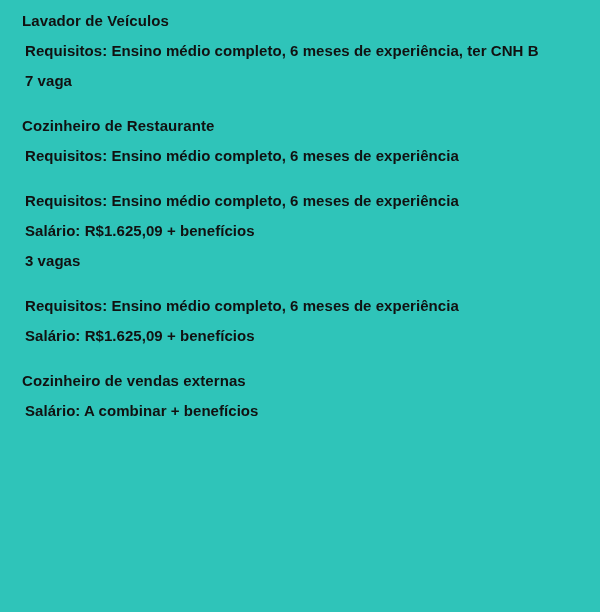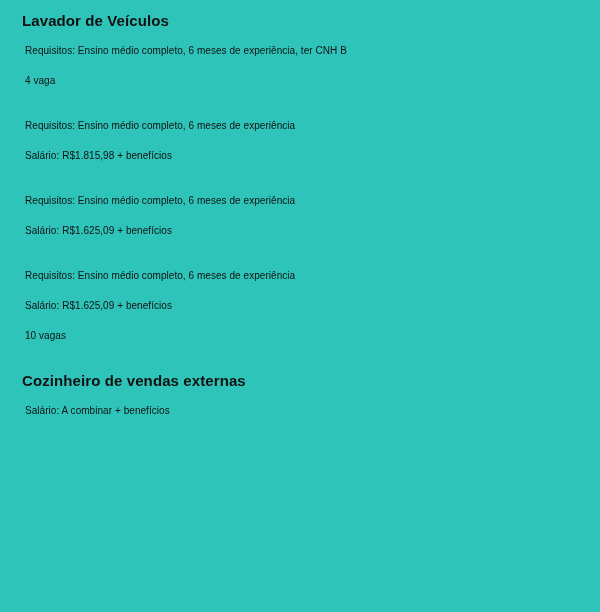--- a/index.html
+++ b/index.html
@@ -32,53 +32,53 @@
   }
   .job-title {
     font-size: 15px;
     font-weight: bold;
     line-height: 30px;
     padding-left: 22px;
     letter-spacing: 0.1px;
     white-space: nowrap;
   }
   .job-line {
-    font-size: 10px;
-    font-weight: normal;
+    font-size: 15px;
+    font-weight: bold;
     line-height: 30px;
     padding-left: 25px;
     letter-spacing: 0.05px;
     white-space: nowrap;
   }
 </style>
 </head>
 <body style="background: rgb(47, 196, 185); color: rgb(17, 17, 17);">
 
 <div class="job-list">
 
   <div class="job-block">
     <div class="job-title">Lavador de Veículos</div>
     <div class="job-line">Requisitos: Ensino médio completo, 6 meses de experiência, ter CNH B</div>
-    <div class="job-line">4 vaga</div>
+    <div class="job-line">7 vaga</div>
   </div>
 
   <div class="job-block">
+    <div class="job-title">Cozinheiro de Restaurante</div>
     <div class="job-line">Requisitos: Ensino médio completo, 6 meses de experiência</div>
-    <div class="job-line">Salário: R$1.815,98 + benefícios</div>
   </div>
 
   <div class="job-block">
     <div class="job-line">Requisitos: Ensino médio completo, 6 meses de experiência</div>
     <div class="job-line">Salário: R$1.625,09 + benefícios</div>
+    <div class="job-line">3 vagas</div>
   </div>
 
   <div class="job-block">
     <div class="job-line">Requisitos: Ensino médio completo, 6 meses de experiência</div>
     <div class="job-line">Salário: R$1.625,09 + benefícios</div>
-    <div class="job-line">10 vagas</div>
   </div>
 
   <div class="job-block">
     <div class="job-title">Cozinheiro de vendas externas</div>
     <div class="job-line">Salário: A combinar + benefícios</div>
 
   </div>
 
 </div>
 

